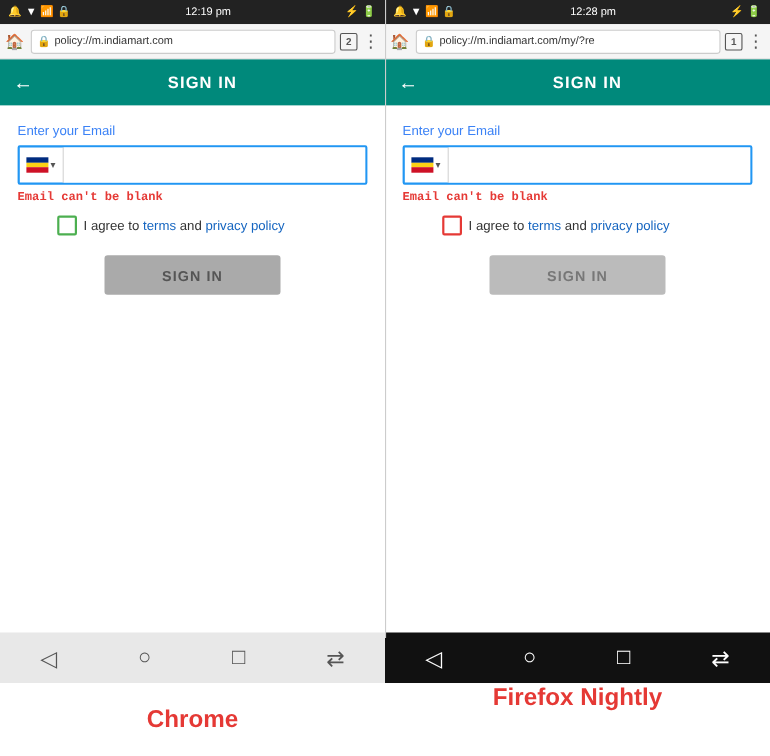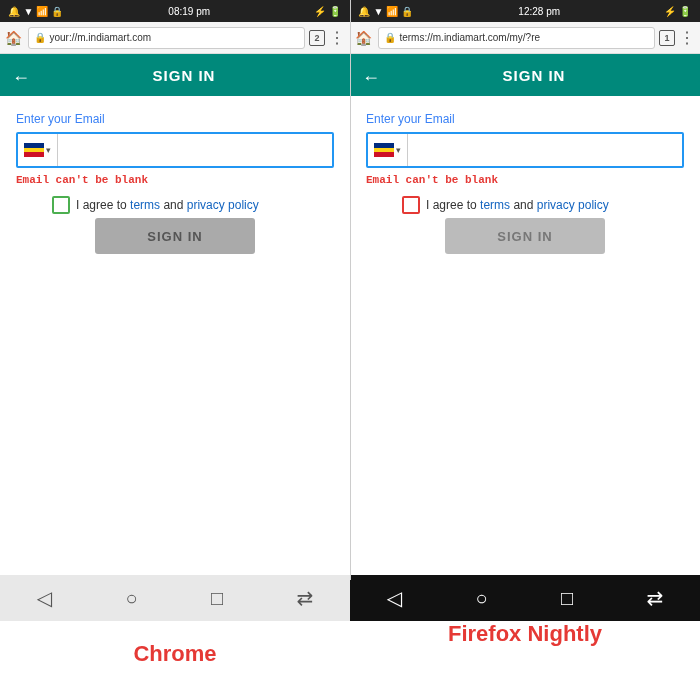--- a/index.html
+++ b/index.html
@@ -218,21 +218,21 @@
       font-size: 11px;
       font-weight: bold;
       margin-bottom: 10px;
       font-family: Liberation Mono, monospace;
     }
 
     .terms-row {
       display: flex;
       align-items: center;
       gap: 6px;
-      margin-bottom: 4px;
+      margin-bottom: 18px;
       padding-left: 36px;
     }
 
     .checkbox-green {
       width: 18px; height: 18px;
       border: 2px solid #4CAF50;
       border-radius: 2px;
       background: #fff;
       display: flex; align-items: center; justify-content: center;
       cursor: pointer;
@@ -366,21 +366,21 @@
 </head>
 <body>
 
 <div class="status-bar-left">
   <div class="status-icons">
     <span>🔔</span>
     <span>▼</span>
     <span>📶</span>
     <span>🔒</span>
   </div>
-  <div>08:19 pm</div>
+  <div>12:19 pm</div>
   <div class="status-icons">
     <span>⚡</span>
     <span>🔋</span>
   </div>
 </div>
 
 <div class="status-bar-right">
   <div class="status-icons">
     <span>🔔</span>
     <span>▼</span>
@@ -391,31 +391,31 @@
   <div class="status-icons">
     <span>⚡</span>
     <span>🔋</span>
   </div>
 </div>
 
 <div class="browser-chrome-left">
   <div class="home-icon">🏠</div>
   <div class="address-bar">
     <span class="lock-icon">🔒</span>
-    <span>your://m.indiamart.com</span>
+    <span>policy://m.indiamart.com</span>
   </div>
   <div class="tab-badge">2</div>
   <div class="menu-dots">⋮</div>
 </div>
 
 <div class="browser-chrome-right">
   <div class="home-icon">🏠</div>
   <div class="address-bar">
     <span class="lock-icon">🔒</span>
-    <span>terms://m.indiamart.com/my/?re</span>
+    <span>policy://m.indiamart.com/my/?re</span>
   </div>
   <div class="tab-badge">1</div>
   <div class="menu-dots">⋮</div>
 </div>
 
 <div class="signin-header-left">
   <span class="back-arrow">←</span>
   <span class="header-title">SIGN IN</span>
 </div>
 

